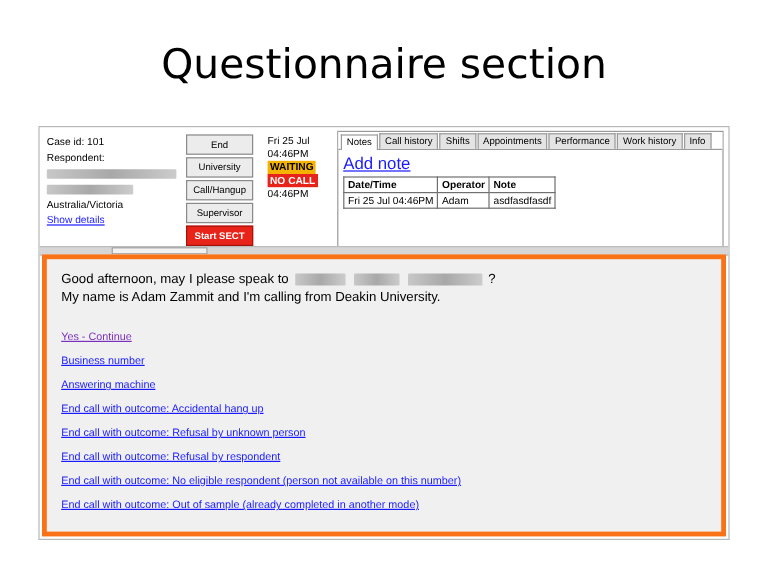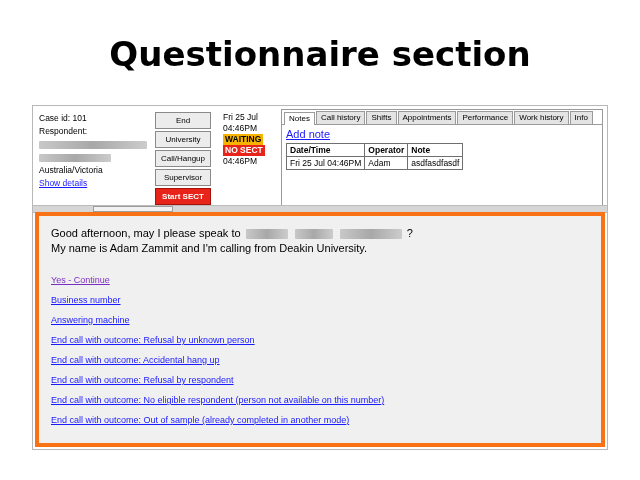--- a/index.html
+++ b/index.html
@@ -17,21 +17,21 @@
 
   
   #slide-title {
     position: absolute;
     top: 34px;
     left: 0;
     width: 640px;
     text-align: center;
     font-size: 34px;
     font-family: "DejaVu Sans", sans-serif;
-    font-weight: bold;
+    font-weight: normal;
     color: #000000;
     letter-spacing: 0px;
   }
 
   
   #app-screenshot {
     position: absolute;
     left: 32px;
     top: 105px;
     width: 576px;
@@ -154,21 +154,21 @@
   .tab.active {
     background: #ffffff;
     font-weight: normal;
     position: relative;
     top: 1px;
   }
   #add-note {
     margin: 3px 0 2px 4px;
     color: #1a1aff;
     text-decoration: underline;
-    font-size: 11px;
+    font-size: 14px;
     cursor: pointer;
     display: inline-block;
   }
   #notes-table {
     margin: 1px 4px 0 4px;
     border-collapse: collapse;
     font-size: 8.5px;
   }
   #notes-table th, #notes-table td {
     border: 1px solid #6f6f6f;
@@ -261,21 +261,21 @@
       <div class="act-btn wide">University</div>
       <div class="act-btn wide">Call/Hangup</div>
       <div class="act-btn wide">Supervisor</div>
       <div class="act-btn wide red">Start SECT</div>
     </div>
 
     <div id="time-col">
       <div>Fri 25 Jul</div>
       <div>04:46PM</div>
       <div><span class="stat stat-amber">WAITING</span></div>
-      <div><span class="stat stat-red">NO SECT</span></div>
+      <div><span class="stat stat-red">NO CALL</span></div>
       <div>04:46PM</div>
     </div>
 
     <div id="notes-panel">
       <div id="tab-strip">
         <div class="tab active">Notes</div>
         <div class="tab">Call history</div>
         <div class="tab">Shifts</div>
         <div class="tab">Appointments</div>
         <div class="tab">Performance</div>
@@ -311,20 +311,20 @@
       <span class="redact" style="width:38px;margin:0 2px"></span>
       <span class="redact" style="width:62px;margin:0 2px"></span>
       <span>?</span>
     </div>
     <div class="script-line">My name is Adam Zammit and I'm calling from Deakin University.</div>
 
     <div id="script-links">
       <span class="script-link first">Yes - Continue</span>
       <span class="script-link">Business number</span>
       <span class="script-link">Answering machine</span>
+      <span class="script-link">End call with outcome: Accidental hang up</span>
       <span class="script-link">End call with outcome: Refusal by unknown person</span>
-      <span class="script-link">End call with outcome: Accidental hang up</span>
       <span class="script-link">End call with outcome: Refusal by respondent</span>
       <span class="script-link">End call with outcome: No eligible respondent (person not available on this number)</span>
       <span class="script-link">End call with outcome: Out of sample (already completed in another mode)</span>
     </div>
   </div>
 </div>
 
 </body></html>

